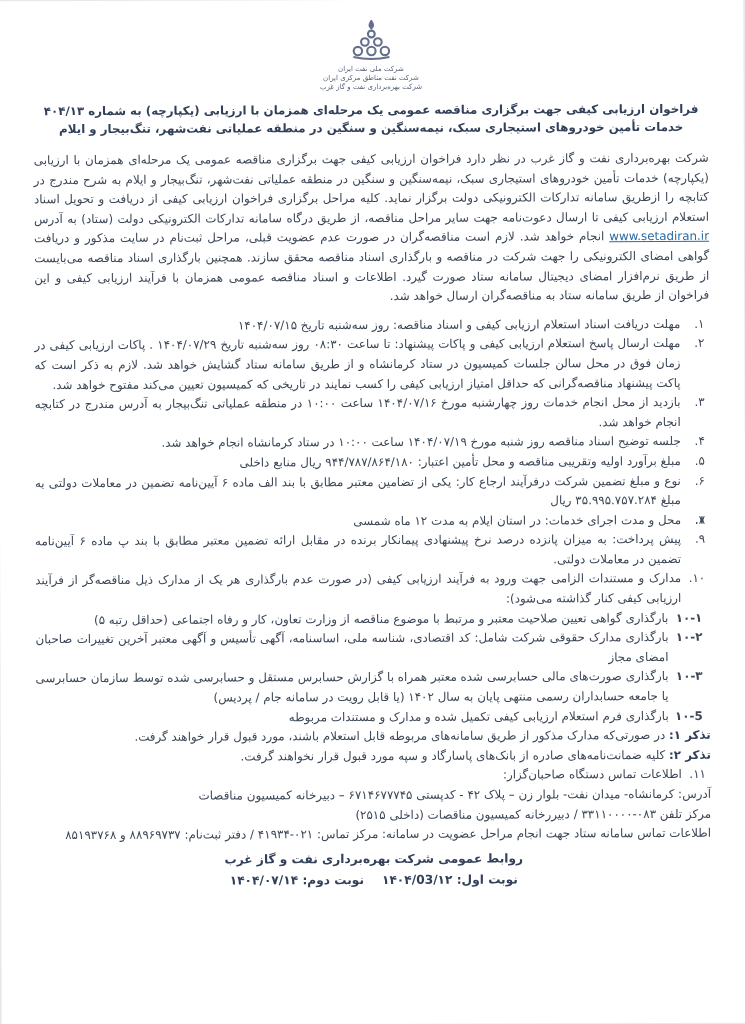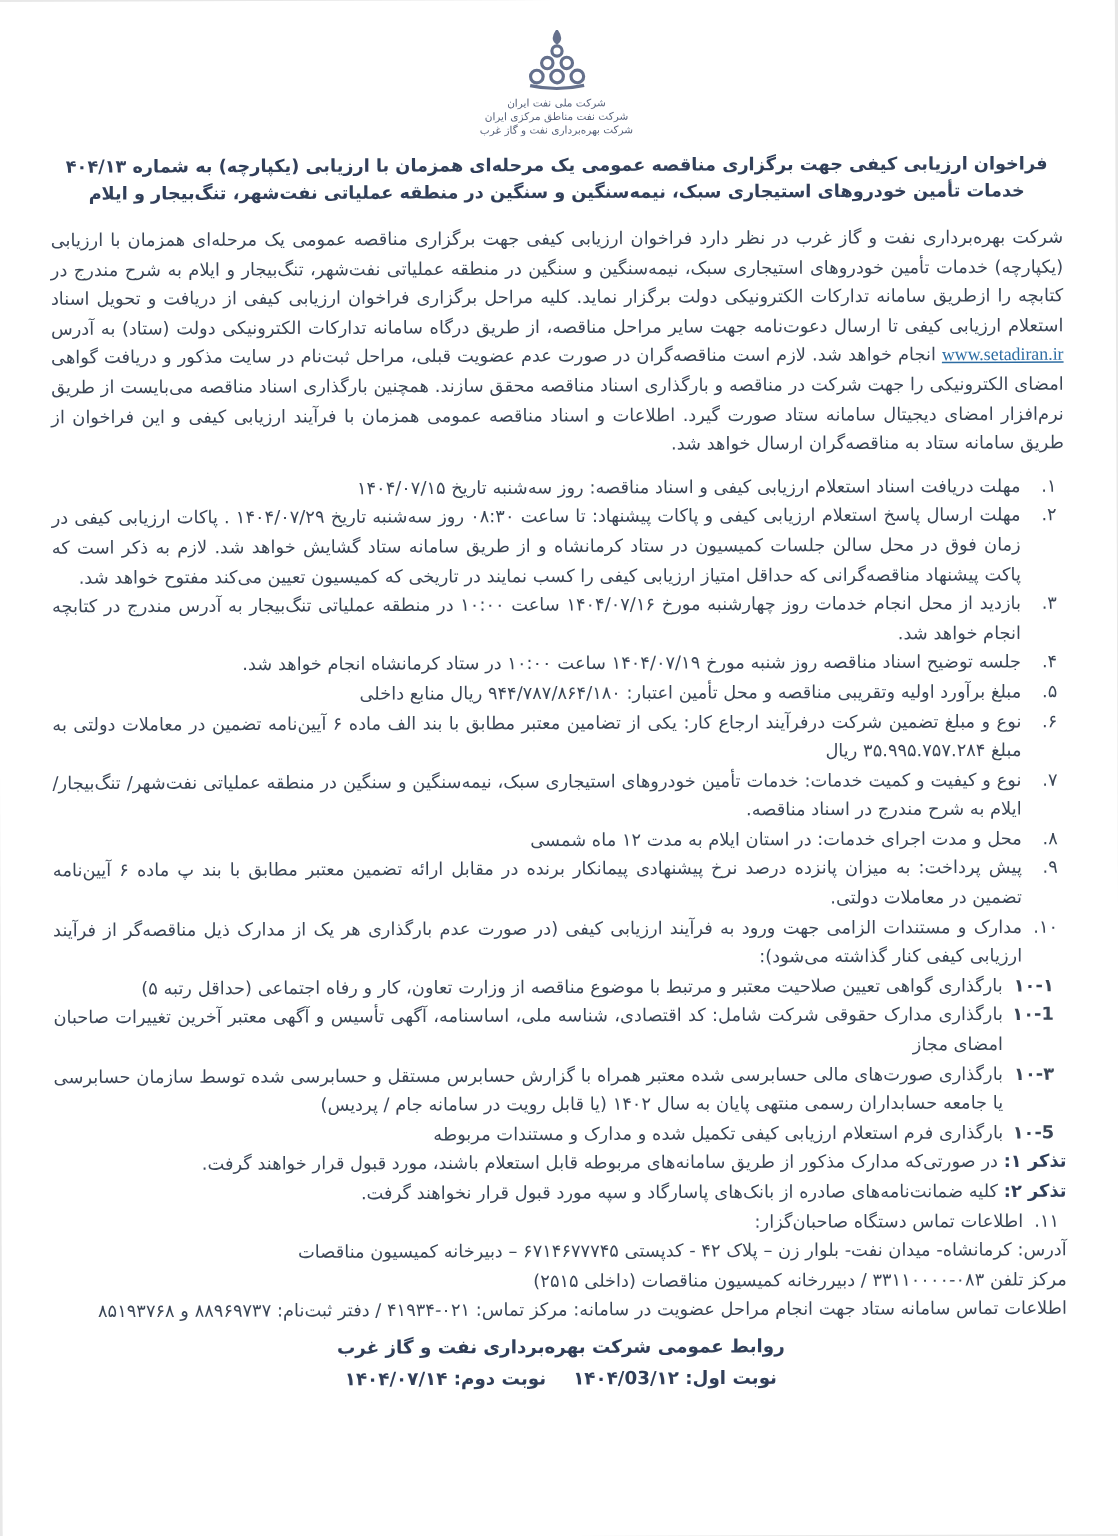--- a/index.html
+++ b/index.html
@@ -18,21 +18,21 @@
   .emblem{display:inline-block;line-height:0;}
   .org-lines{margin-top:3px;}
   .org-line{font-size:7px;line-height:9px;color:#44506b;opacity:.9;display:block;}
   
   .title-block{text-align:center;margin-top:9px;}
   .title-line{font-size:11.8px;font-weight:bold;color:#32405a;line-height:18px;display:block;}
   .callout{font-size:12.2px;font-weight:bold;color:#32405a;line-height:19px;display:inline-block;
            text-decoration:underline;text-underline-offset:3px;margin-top:2px;}
   
   .intro{font-size:11.9px;line-height:19.6px;text-align:justify;margin:13px 0 9px 0;}
-  a.setad-link{color:#2d6ca2;text-decoration:underline;cursor:pointer;font-family:Liberation Serif, serif;}
+  a.setad-link{color:#2d6ca2;text-decoration:underline;cursor:pointer;}
   .item{position:relative;padding-right:29px;font-size:11.9px;line-height:19.6px;text-align:justify;}
   .item .num{position:absolute;right:5px;top:0;}
   .sub-item{position:relative;padding-right:42px;font-size:11.9px;line-height:19.6px;text-align:justify;}
   .sub-item .num{position:absolute;right:8px;top:0;font-weight:bold;}
   .note-line{font-size:11.9px;line-height:19.6px;text-align:justify;}
   .note-label{font-weight:bold;color:#32405a;}
   .contact-line{font-size:11.9px;line-height:19.6px;}
   
   .footer{text-align:center;margin-top:4px;}
   .footer-line{display:block;font-size:12.2px;font-weight:bold;color:#32405a;line-height:21px;}
@@ -72,27 +72,27 @@
     </div>
 
     <p class="intro"><span>شرکت بهره‌برداری نفت و گاز غرب در نظر دارد فراخوان ارزیابی کیفی جهت برگزاری مناقصه عمومی یک مرحله‌ای همزمان با ارزیابی (یکپارچه) خدمات تأمین خودروهای استیجاری سبک، نیمه‌سنگین و سنگین در منطقه عملیاتی نفت‌شهر، تنگ‌بیجار و ایلام به شرح مندرج در کتابچه را ازطریق سامانه تدارکات الکترونیکی دولت برگزار نماید. کلیه مراحل برگزاری فراخوان ارزیابی کیفی از دریافت و تحویل اسناد استعلام ارزیابی کیفی تا ارسال دعوت‌نامه جهت سایر مراحل مناقصه، از طریق درگاه سامانه تدارکات الکترونیکی دولت (ستاد) به آدرس </span><a class="setad-link">www.setadiran.ir</a><span> انجام خواهد شد. لازم است مناقصه‌گران در صورت عدم عضویت قبلی، مراحل ثبت‌نام در سایت مذکور و دریافت گواهی امضای الکترونیکی را جهت شرکت در مناقصه و بارگذاری اسناد مناقصه محقق سازند. همچنین بارگذاری اسناد مناقصه می‌بایست از طریق نرم‌افزار امضای دیجیتال سامانه ستاد صورت گیرد. اطلاعات و اسناد مناقصه عمومی همزمان با فرآیند ارزیابی کیفی و این فراخوان از طریق سامانه ستاد به مناقصه‌گران ارسال خواهد شد.</span></p>
 
     <div class="item"><span class="num">۱.</span><span>مهلت دریافت اسناد استعلام ارزیابی کیفی و اسناد مناقصه: روز سه‌شنبه تاریخ ۱۴۰۴/۰۷/۱۵</span></div>
     <div class="item"><span class="num">۲.</span><span>مهلت ارسال پاسخ استعلام ارزیابی کیفی و پاکات پیشنهاد: تا ساعت ۰۸:۳۰ روز سه‌شنبه تاریخ ۱۴۰۴/۰۷/۲۹ . پاکات ارزیابی کیفی در زمان فوق در محل سالن جلسات کمیسیون در ستاد کرمانشاه و از طریق سامانه ستاد گشایش خواهد شد. لازم به ذکر است که پاکت پیشنهاد مناقصه‌گرانی که حداقل امتیاز ارزیابی کیفی را کسب نمایند در تاریخی که کمیسیون تعیین می‌کند مفتوح خواهد شد.</span></div>
     <div class="item"><span class="num">۳.</span><span>بازدید از محل انجام خدمات روز چهارشنبه مورخ ۱۴۰۴/۰۷/۱۶ ساعت ۱۰:۰۰ در منطقه عملیاتی تنگ‌بیجار به آدرس مندرج در کتابچه انجام خواهد شد.</span></div>
     <div class="item"><span class="num">۴.</span><span>جلسه توضیح اسناد مناقصه روز شنبه مورخ ۱۴۰۴/۰۷/۱۹ ساعت ۱۰:۰۰ در ستاد کرمانشاه انجام خواهد شد.</span></div>
     <div class="item"><span class="num">۵.</span><span>مبلغ برآورد اولیه وتقریبی مناقصه و محل تأمین اعتبار: ۹۴۴/۷۸۷/۸۶۴/۱۸۰ ریال منابع داخلی</span></div>
     <div class="item"><span class="num">۶.</span><span>نوع و مبلغ تضمین شرکت درفرآیند ارجاع کار: یکی از تضامین معتبر مطابق با بند الف ماده ۶ آیین‌نامه تضمین در معاملات دولتی به مبلغ ۳۵.۹۹۵.۷۵۷.۲۸۴ ریال</span></div>
-    <div class="item"><span class="num">۷.</span><span>نوع و کیفیت و کمیت خدمات: خدمات تأمین خودروهای استیجاری سبک، نیمه‌سنگین و سنگین در منطقه عملیاتی نفت‌شهر/ تنگ‌بیجار/ ایلام به شرح مندرج در اسناد مناقصه.</span></div>
+    <div class="item"><span class="num">۷.</span></div>
     <div class="item"><span class="num">۸.</span><span>محل و مدت اجرای خدمات: در استان ایلام به مدت ۱۲ ماه شمسی</span></div>
     <div class="item"><span class="num">۹.</span><span>پیش پرداخت: به میزان پانزده درصد نرخ پیشنهادی پیمانکار برنده در مقابل ارائه تضمین معتبر مطابق با بند پ ماده ۶ آیین‌نامه تضمین در معاملات دولتی.</span></div>
     <div class="item"><span class="num">۱۰.</span><span>مدارک و مستندات الزامی جهت ورود به فرآیند ارزیابی کیفی (در صورت عدم بارگذاری هر یک از مدارک ذیل مناقصه‌گر از فرآیند ارزیابی کیفی کنار گذاشته می‌شود):</span></div>
 
     <div class="sub-item"><span class="num">۱۰-۱</span><span>بارگذاری گواهی تعیین صلاحیت معتبر و مرتبط با موضوع مناقصه از وزارت تعاون، کار و رفاه اجتماعی (حداقل رتبه ۵)</span></div>
-    <div class="sub-item"><span class="num">۱۰-1</span><span>بارگذاری مدارک حقوقی شرکت شامل: کد اقتصادی، شناسه ملی، اساسنامه، آگهی تأسیس و آگهی معتبر آخرین تغییرات صاحبان امضای مجاز</span></div>
+    <div class="sub-item"><span class="num">۱۰-۲</span><span>بارگذاری مدارک حقوقی شرکت شامل: کد اقتصادی، شناسه ملی، اساسنامه، آگهی تأسیس و آگهی معتبر آخرین تغییرات صاحبان امضای مجاز</span></div>
     <div class="sub-item"><span class="num">۱۰-۳</span><span>بارگذاری صورت‌های مالی حسابرسی شده معتبر همراه با گزارش حسابرس مستقل و حسابرسی شده توسط سازمان حسابرسی یا جامعه حسابداران رسمی منتهی پایان به سال ۱۴۰۲ (یا قابل رویت در سامانه جام / پردیس)</span></div>
     <div class="sub-item"><span class="num">۱۰-5</span><span>بارگذاری فرم استعلام ارزیابی کیفی تکمیل شده و مدارک و مستندات مربوطه</span></div>
 
     <div class="note-line"><span class="note-label">تذکر ۱:</span><span> در صورتی‌که مدارک مذکور از طریق سامانه‌های مربوطه قابل استعلام باشند، مورد قبول قرار خواهند گرفت.</span></div>
     <div class="note-line"><span class="note-label">تذکر ۲:</span><span> کلیه ضمانت‌نامه‌های صادره از بانک‌های پاسارگاد و سپه مورد قبول قرار نخواهند گرفت.</span></div>
 
     <div class="item"><span class="num">۱۱.</span><span>اطلاعات تماس دستگاه صاحبان‌گزار:</span></div>
     <div class="contact-line">آدرس: کرمانشاه- میدان نفت- بلوار زن – پلاک ۴۲ - کدپستی ۶۷۱۴۶۷۷۷۴۵ – دبیرخانه کمیسیون مناقصات</div>
     <div class="contact-line">مرکز تلفن ۰۸۳-۳۳۱۱۰۰۰۰ / دبیررخانه کمیسیون مناقصات (داخلی ۲۵۱۵)</div>
     <div class="contact-line">اطلاعات تماس سامانه ستاد جهت انجام مراحل عضویت در سامانه: مرکز تماس: ۰۲۱-۴۱۹۳۴ / دفتر ثبت‌نام: ۸۸۹۶۹۷۳۷ و ۸۵۱۹۳۷۶۸</div>

